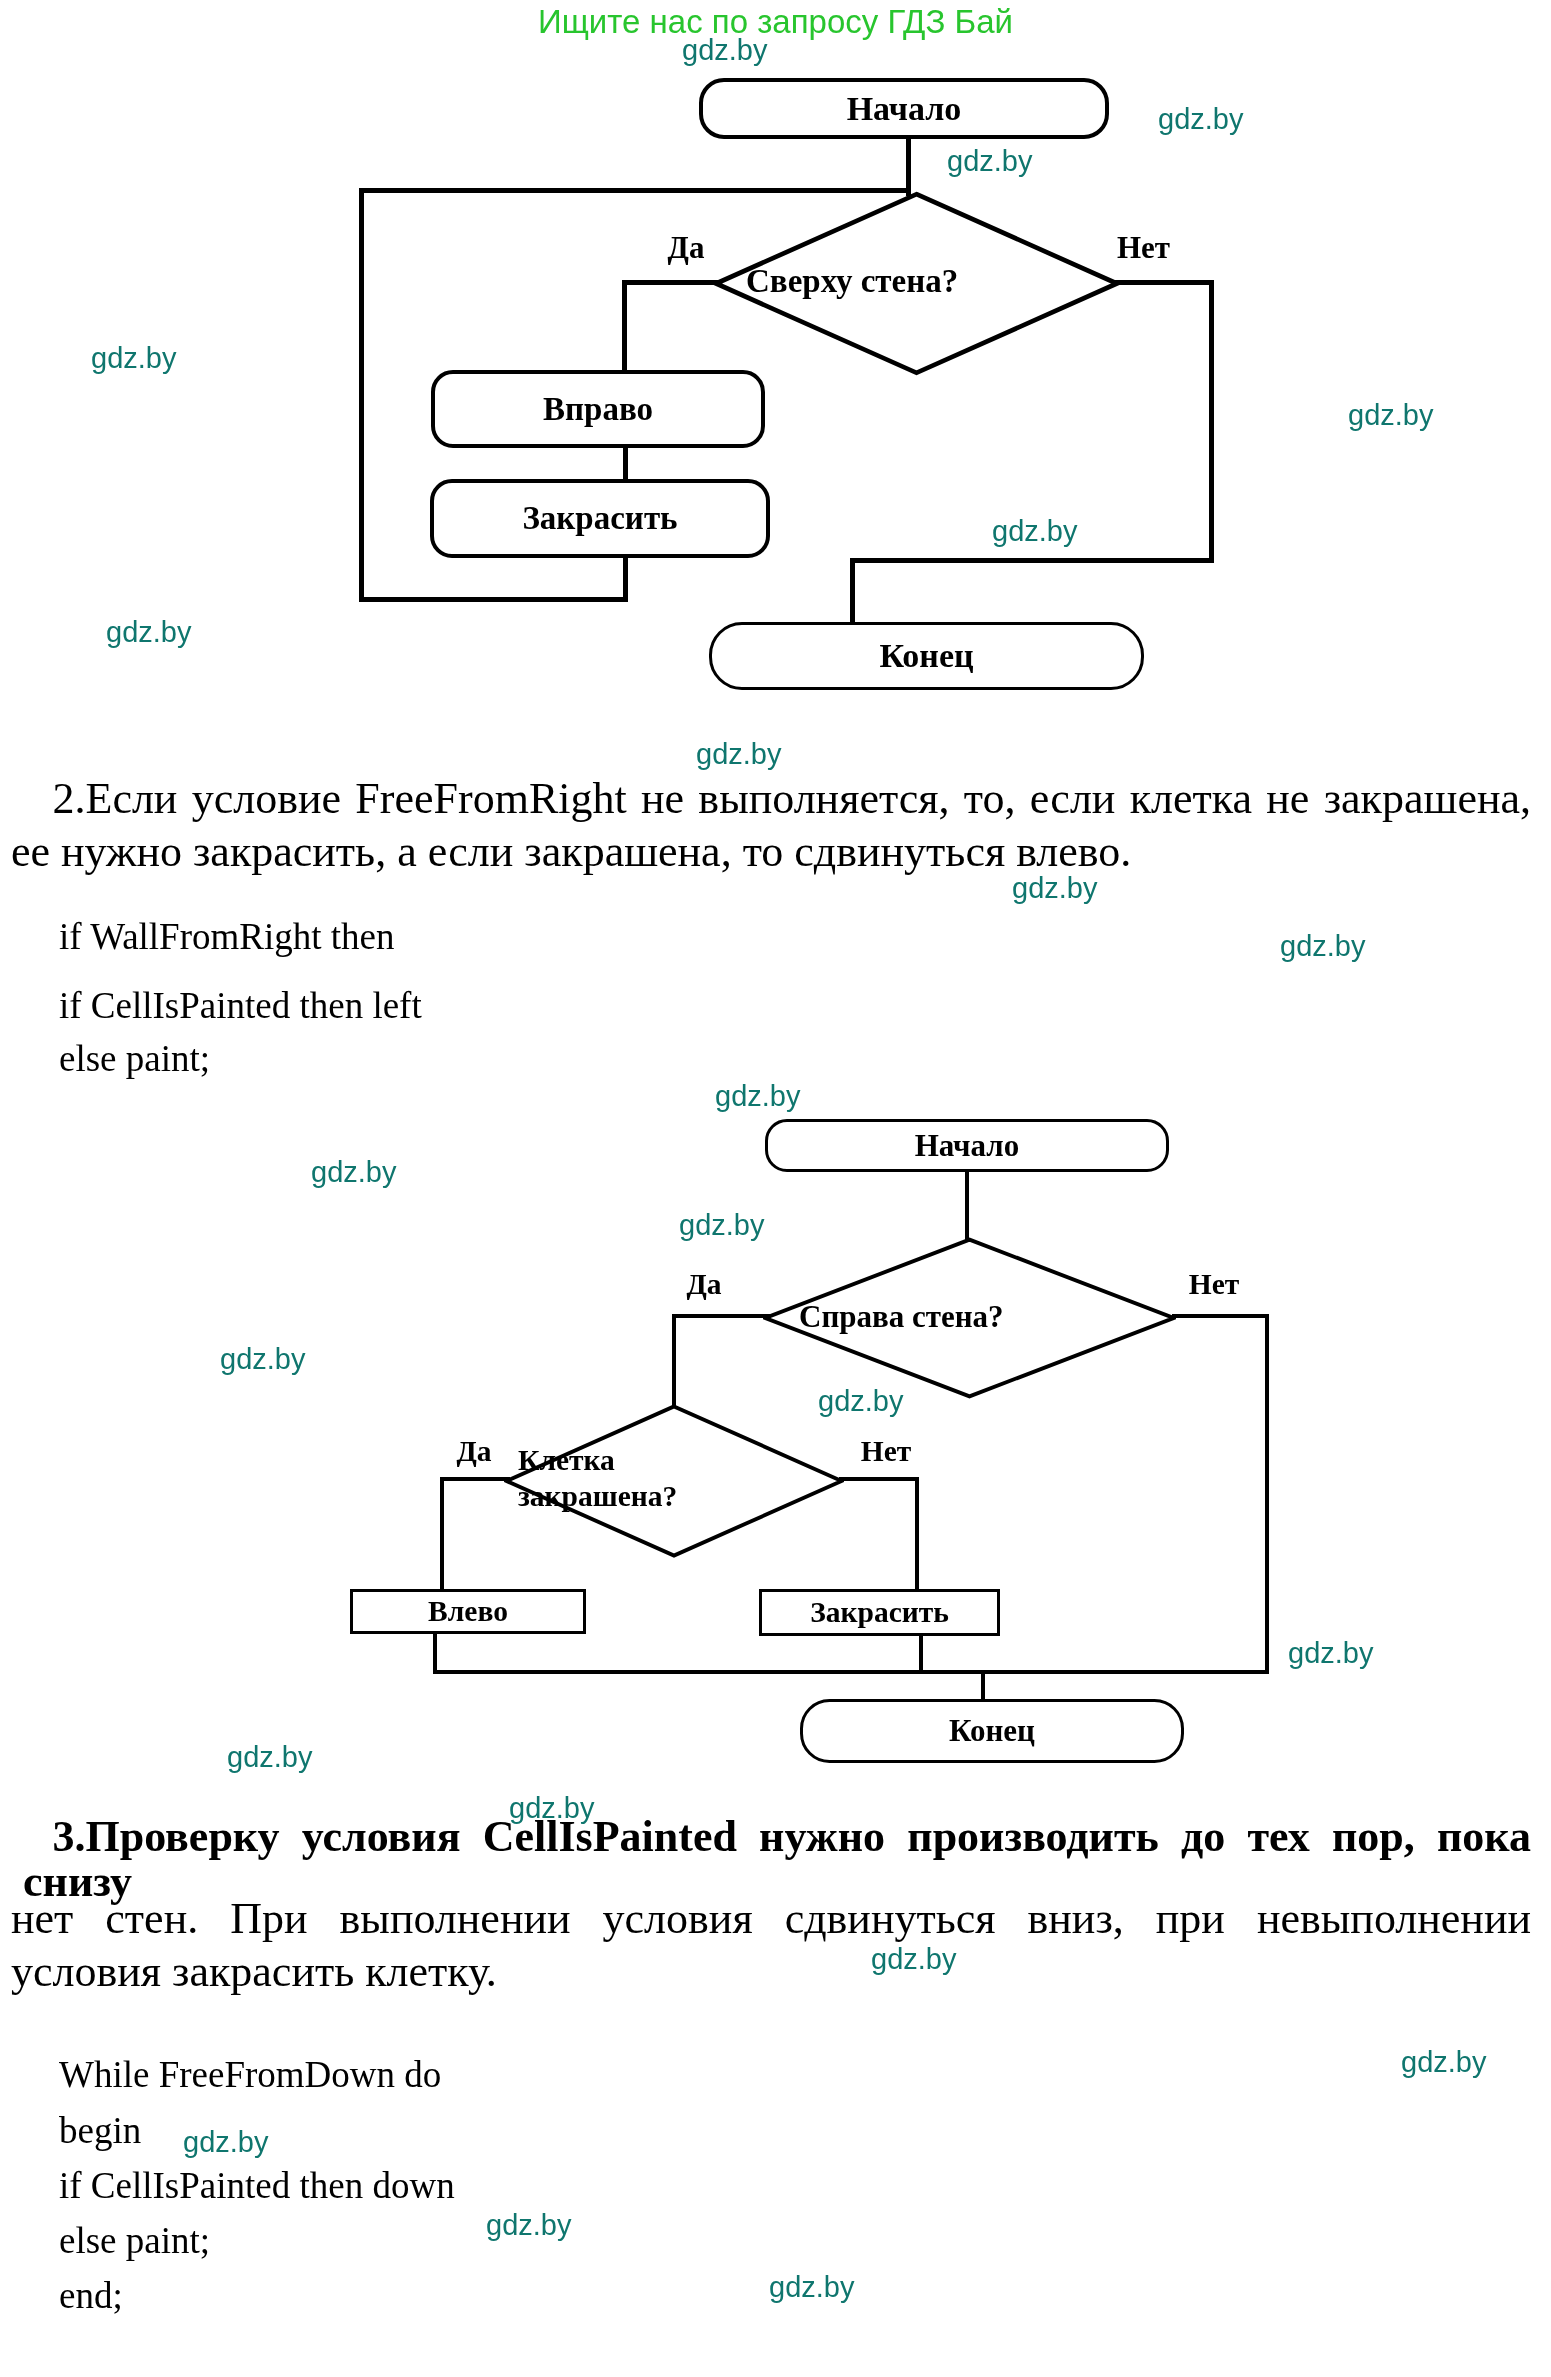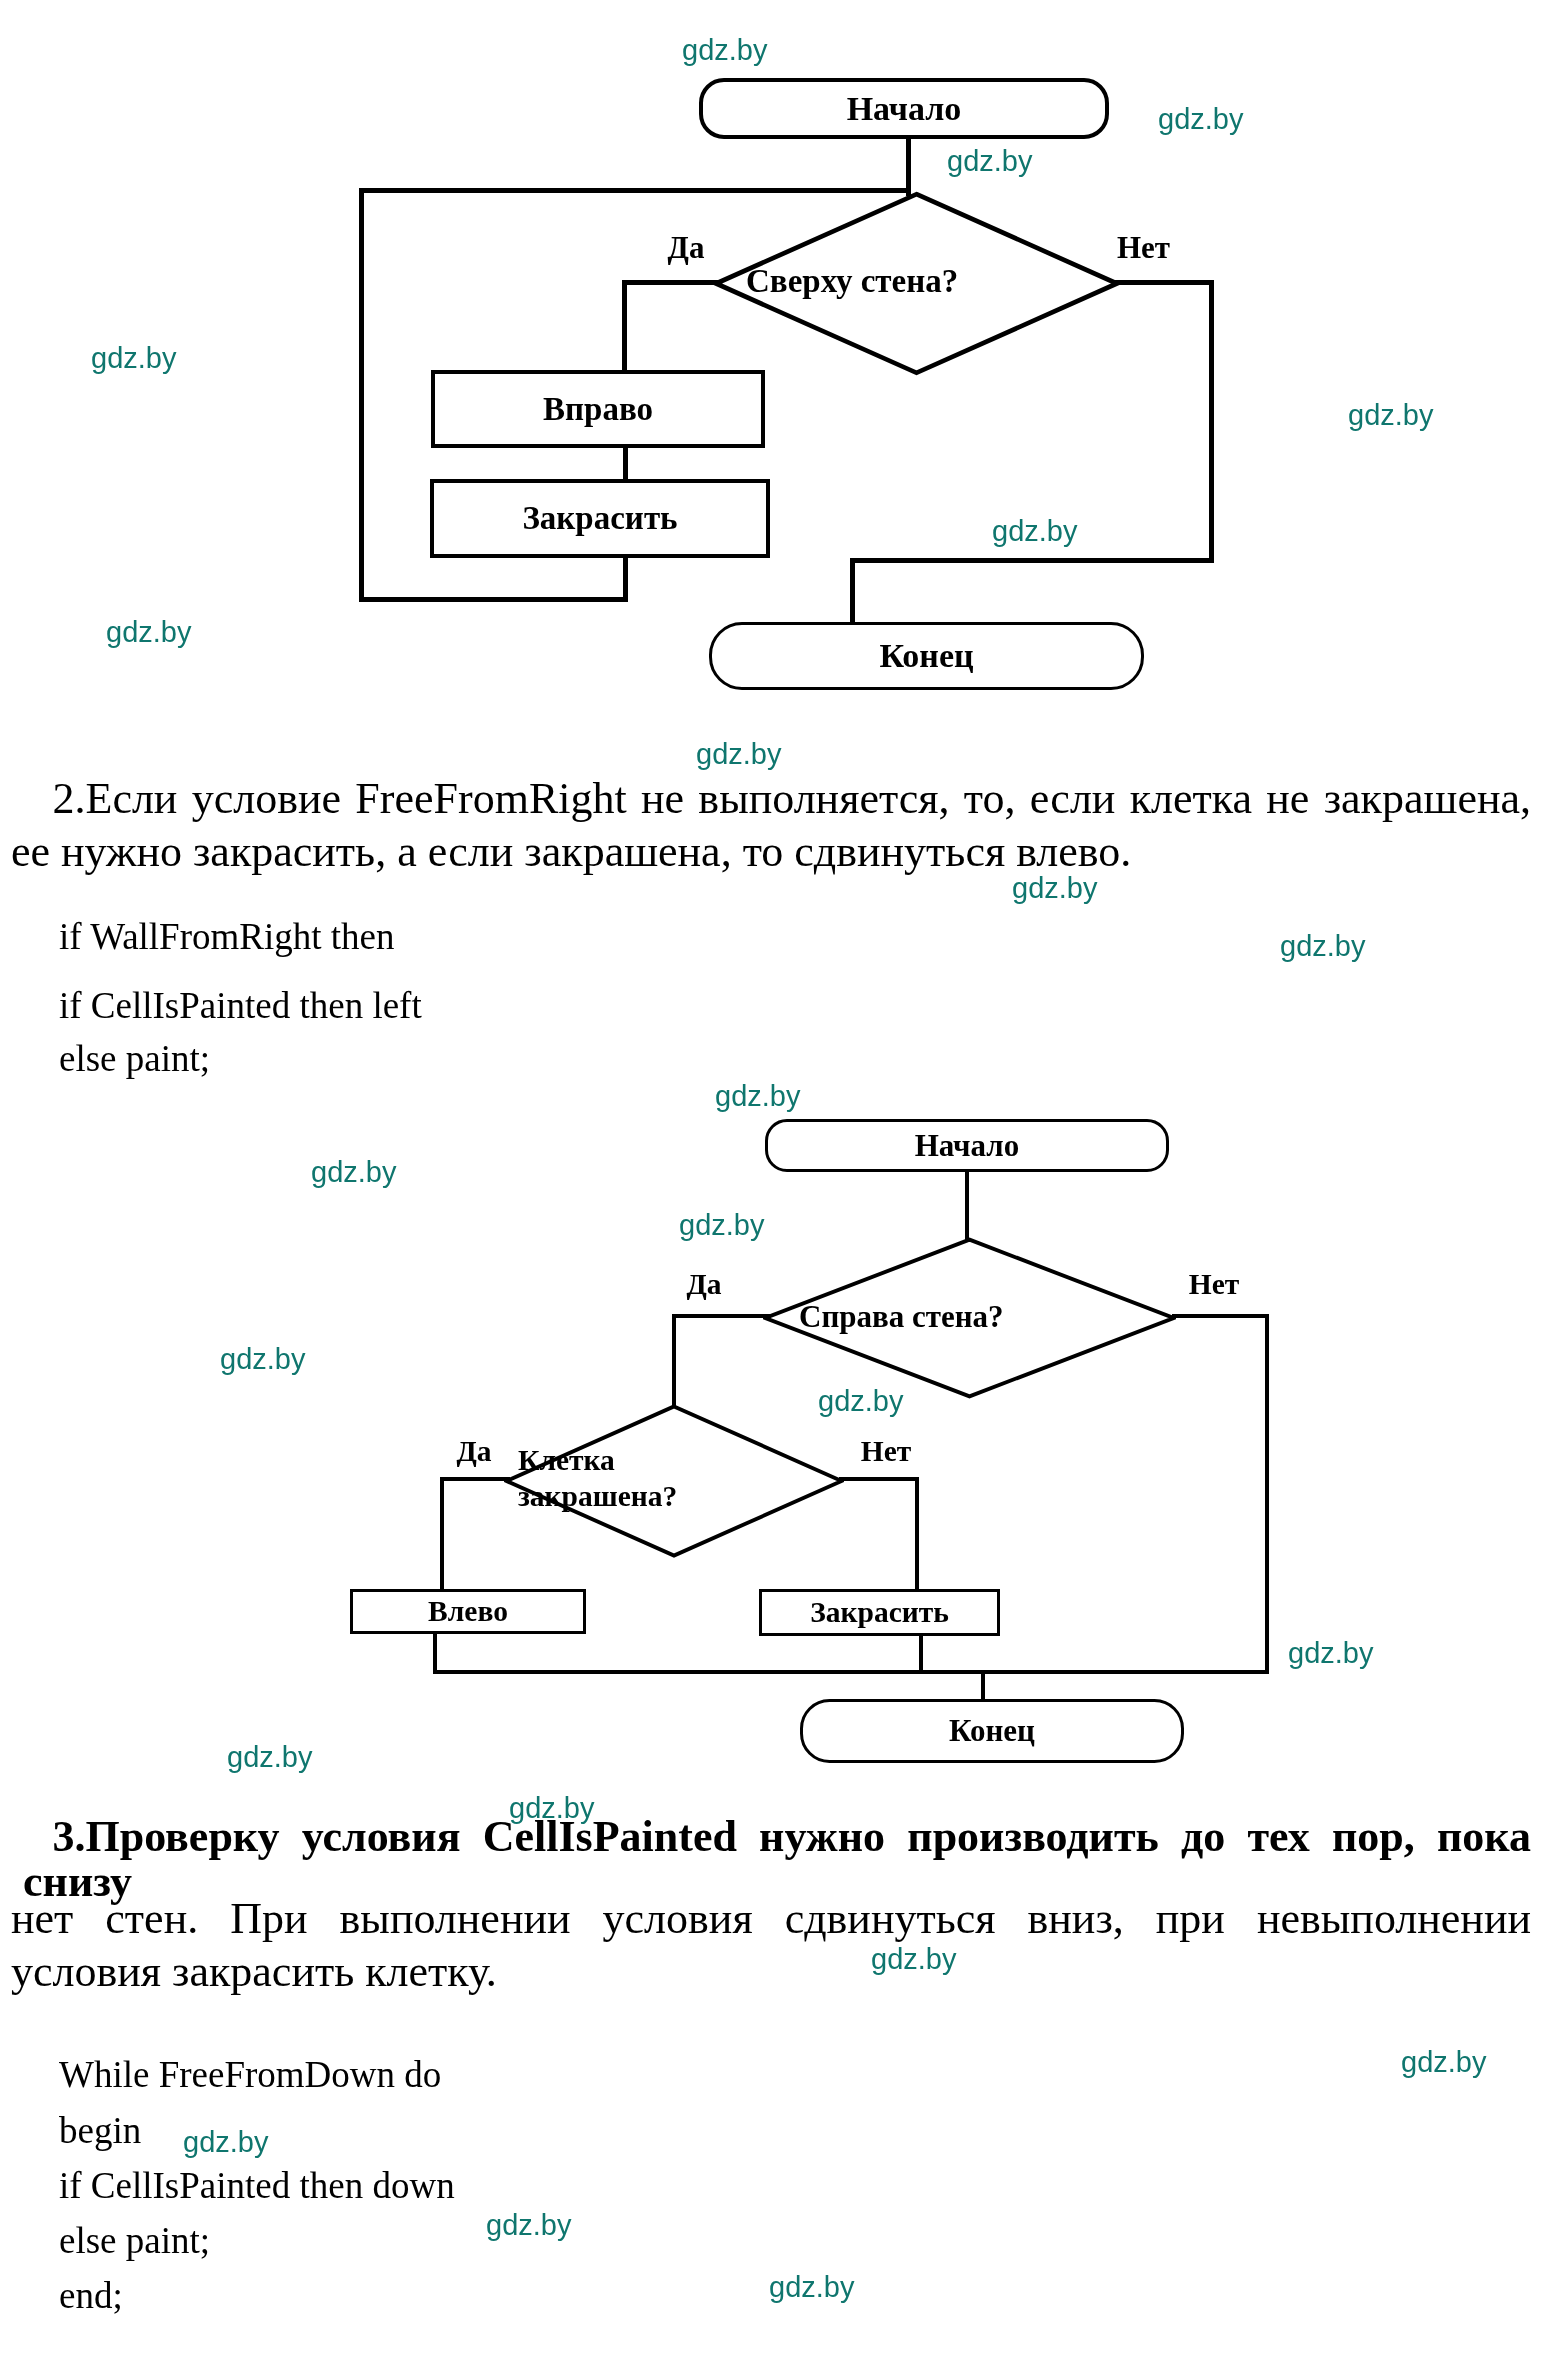--- a/index.html
+++ b/index.html
@@ -20,21 +20,21 @@
     background:#fff;
     border:4.7px solid #000;
     display:flex;align-items:center;justify-content:center;
     font-weight:bold;
     font-family:"Liberation Serif", serif;
     box-sizing:border-box;
   }
   .node.thin{border-width:3.9px;}
   .terminator{border-radius:28px;}
   .fc1-label{font-size:34px;}
-  .fc1-box-label{font-size:33px;}
+  .fc1-box-label{font-size:33px;border-radius:22px;}
   .fc2-label{font-size:31px;}
   .fc2-box-label{font-size:29.5px;}
   
   .dtext{
     position:absolute;
     text-align:left;
     font-weight:bold;
     font-family:"Liberation Serif", serif;
   }
   .yesno{
@@ -85,20 +85,21 @@
     font-size:33px;
     white-space:pre;
   }
   svg.diamond{position:absolute;}
 </style>
 </head>
 <body>
 
 <div id="page">
 
+  <div class="promo" style="color:#28c52e">Ищите нас по запросу ГДЗ Бай</div>
 
   <div>
     <div class="line" style="left:906px;top:135px;width:4.7px;height:61px;"></div>
     <div class="line" style="left:359px;top:188px;width:552px;height:4.7px;"></div>
     <div class="line" style="left:359px;top:188px;width:4.7px;height:413px;"></div>
     <div class="line" style="left:359px;top:597px;width:269px;height:4.7px;"></div>
     <div class="line" style="left:622px;top:280px;width:99px;height:4.7px;"></div>
     <div class="line" style="left:622px;top:280px;width:4.7px;height:95px;"></div>
     <div class="line" style="left:623px;top:445px;width:4.7px;height:39px;"></div>
     <div class="line" style="left:623px;top:553px;width:4.7px;height:47px;"></div>

